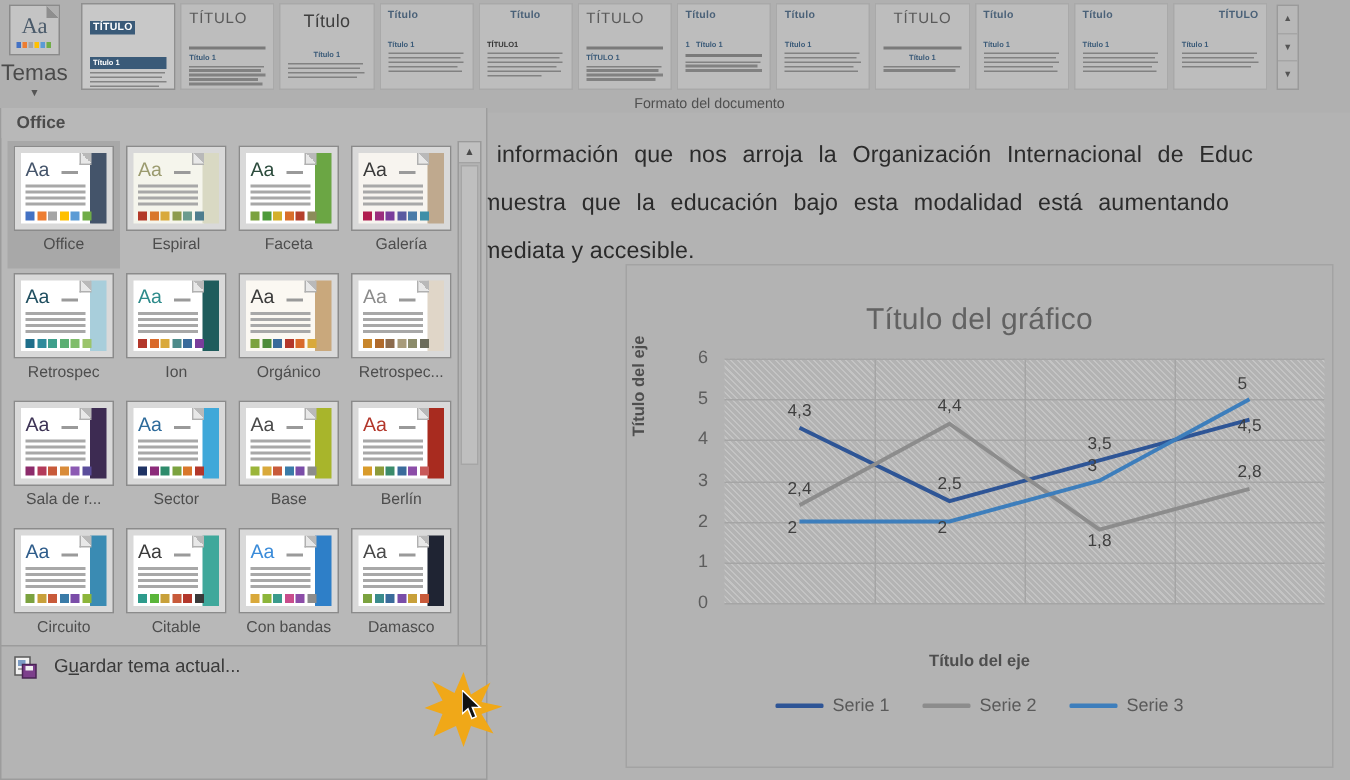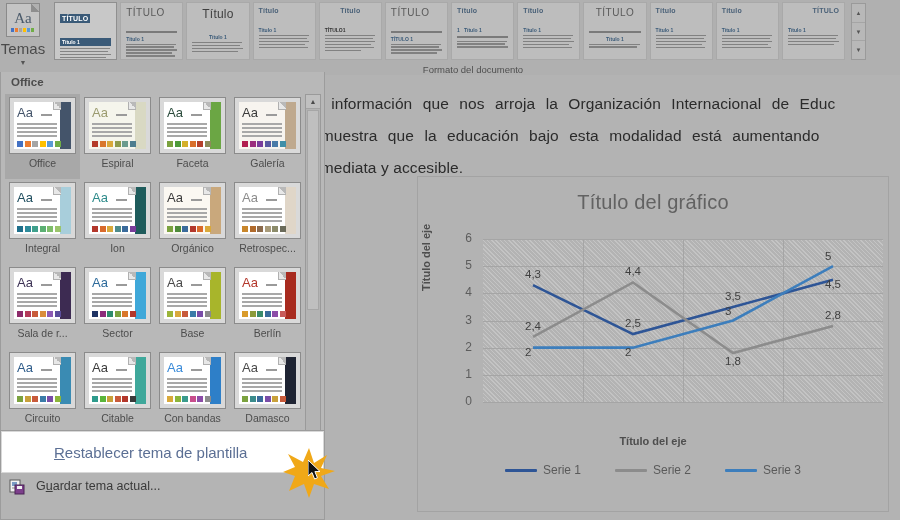--- a/index.html
+++ b/index.html
@@ -66,39 +66,39 @@
   #doc { position:absolute; left:320px; top:88px; width:600px; height:95px; overflow:hidden;}
   #doc p { font-size:15.5px; line-height:32px; color:#2b2b2b; white-space:nowrap;
       font-family:"Liberation Sans", sans-serif; letter-spacing:.1px;}
   #doc .l1 { margin-left:-8px; word-spacing:6px;}
   #doc .l2 { margin-left:-8px; word-spacing:6px;}
   #doc .l3 { margin-left:-8px;}
 
   
   #chart { position:absolute; left:417px; top:176px; width:472px; height:336px;
       border:1px solid #a3a3a3; background:#b3b3b3; }
-  #chart-title { text-align:center; font-size:20px; color:#626262; margin-top:14px;
+  #chart-title { text-align:center; font-size:20px; color:#626262; margin-top:25px;
       font-weight:normal; letter-spacing:.2px;}
   #plot-wrap { position:absolute; left:0; top:52px; width:472px; height:190px; }
   #y-title { position:absolute; left:2px; top:62px; transform:rotate(-90deg);
       transform-origin:left top; font-size:11px; font-weight:bold; color:#4e4e4e; white-space:nowrap;}
   .ytick { position:absolute; left:34px; width:20px; text-align:right; font-size:12px; color:#5d5d5d;}
   #plot { position:absolute; left:65px; top:10px; width:400px; height:163px;
       background:#b3b3b3; overflow:visible;}
   #plot .hatch { position:absolute; inset:0;
       background-image:repeating-linear-gradient(45deg, rgba(255,255,255,.22) 0 1px, transparent 1px 3px);}
   #plot .grid-h { position:absolute; left:0; right:0; height:1px; background:#a5a5a5;}
   #plot .grid-v { position:absolute; top:0; bottom:0; width:1px; background:#a5a5a5;}
   #plot svg { position:absolute; inset:0; overflow:visible;}
   .dlabel { position:absolute; font-size:11.5px; color:#3f3f3f; white-space:nowrap;}
   .xtick { position:absolute; top:0; font-size:12px; color:#5d5d5d; text-align:center; width:100px;}
   #x-title { position:absolute; left:0; right:0; text-align:center; font-size:11px;
       font-weight:bold; color:#4e4e4e;}
   #legend { position:absolute; left:0; right:0; display:flex; justify-content:center;
-      gap:34px; align-items:center; }
+      gap:22px; align-items:center; }
   .lg-item { display:flex; align-items:center; gap:6px; font-size:12px; color:#5a5a5a;}
   .lg-line { width:32px; height:3px; display:block; border-radius:1px;}
 
   
   #gallery { position:absolute; left:0; top:72px; width:325px; height:378px;
       background:#b8b8b8; border:1px solid #9c9c9c; border-top:none; }
   #gal-header { height:20px; line-height:20px; padding-left:10px; font-size:11.5px;
       font-weight:bold; color:#4c4c4c; background:#b8b8b8;}
   #gal-grid { position:absolute; left:4px; top:22px; width:300px; display:flex;
       flex-wrap:wrap; }
@@ -499,21 +499,21 @@
           </div>
           <div class="sw">
             <i style="background:#1F6F8B"></i>
             <i style="background:#2E8B9B"></i>
             <i style="background:#3FA08C"></i>
             <i style="background:#5BAF72"></i>
             <i style="background:#7FBD6A"></i>
             <i style="background:#9BC46B"></i>
           </div>
         </div>
-        <div class="tname">Integral</div>
+        <div class="tname">Retrospec</div>
       </div>
       <div class="tcell">
         <div class="tthumb">
           <div class="page" style="background:#ffffff"></div>
           <div class="side" style="background:#1F5C5C"></div>
           <div class="fold"></div>
           <div class="aa" style="color:#2E8B8B">Aa</div>
           <div class="dash"></div>
           <div class="lns">
             <i></i>
@@ -869,23 +869,20 @@
         <div class="tname"></div>
       </div>
     </div>
   <div id="gal-sb">
     <div class="arrow">▲</div>
     <div class="thumbbar"></div>
   </div>
 </div>
 
 <div id="ctxmenu">
-    <div class="ctx-item hl">
-      <span class="ctx-label"><u>R</u>establecer tema de plantilla</span>
-    </div>
     <div class="ctx-item">
       <span class="ctx-ico"><svg viewBox="0 0 17 17" width="17" height="17">
           <rect x="1" y="2" width="10" height="12" fill="#f2f2f2" stroke="#5a5a5a"></rect>
           <rect x="3" y="4" width="5" height="4" fill="#7b9bc4"></rect>
           <rect x="3" y="9.5" width="6" height="1" fill="#8a8a8a"></rect>
           <rect x="6" y="7" width="9" height="9" fill="#7d3f8c" stroke="#4a2454"></rect>
           <rect x="8" y="8" width="5" height="3" fill="#efefef"></rect>
         </svg></span>
       <span class="ctx-label">G<u>u</u>ardar tema actual...</span>
     </div>

